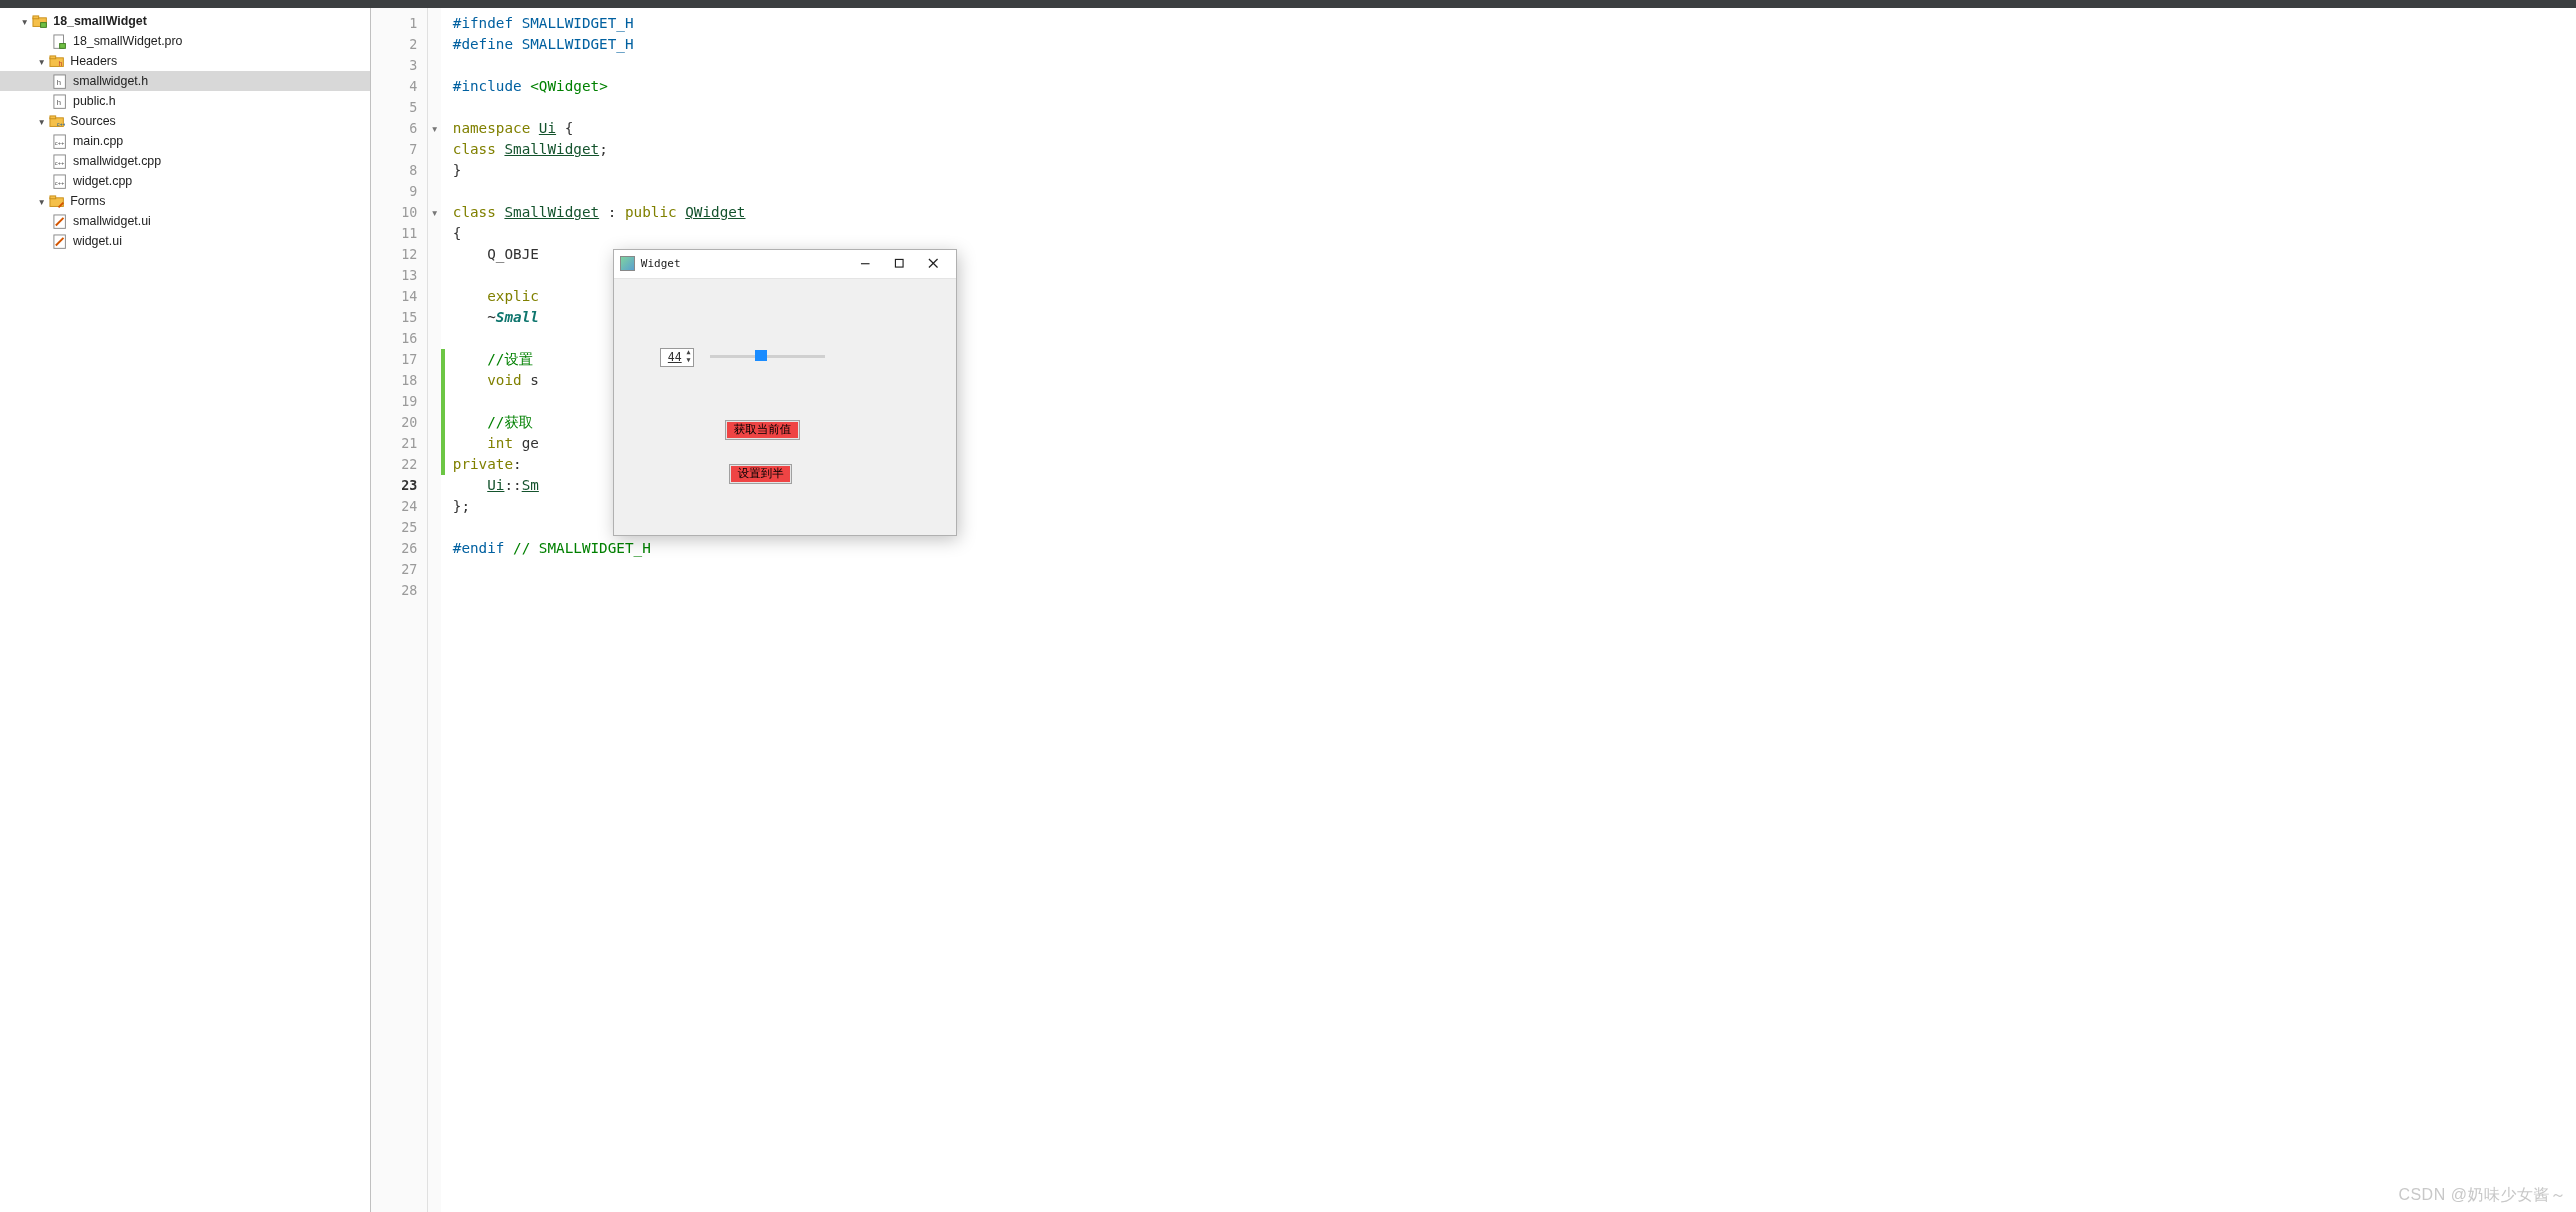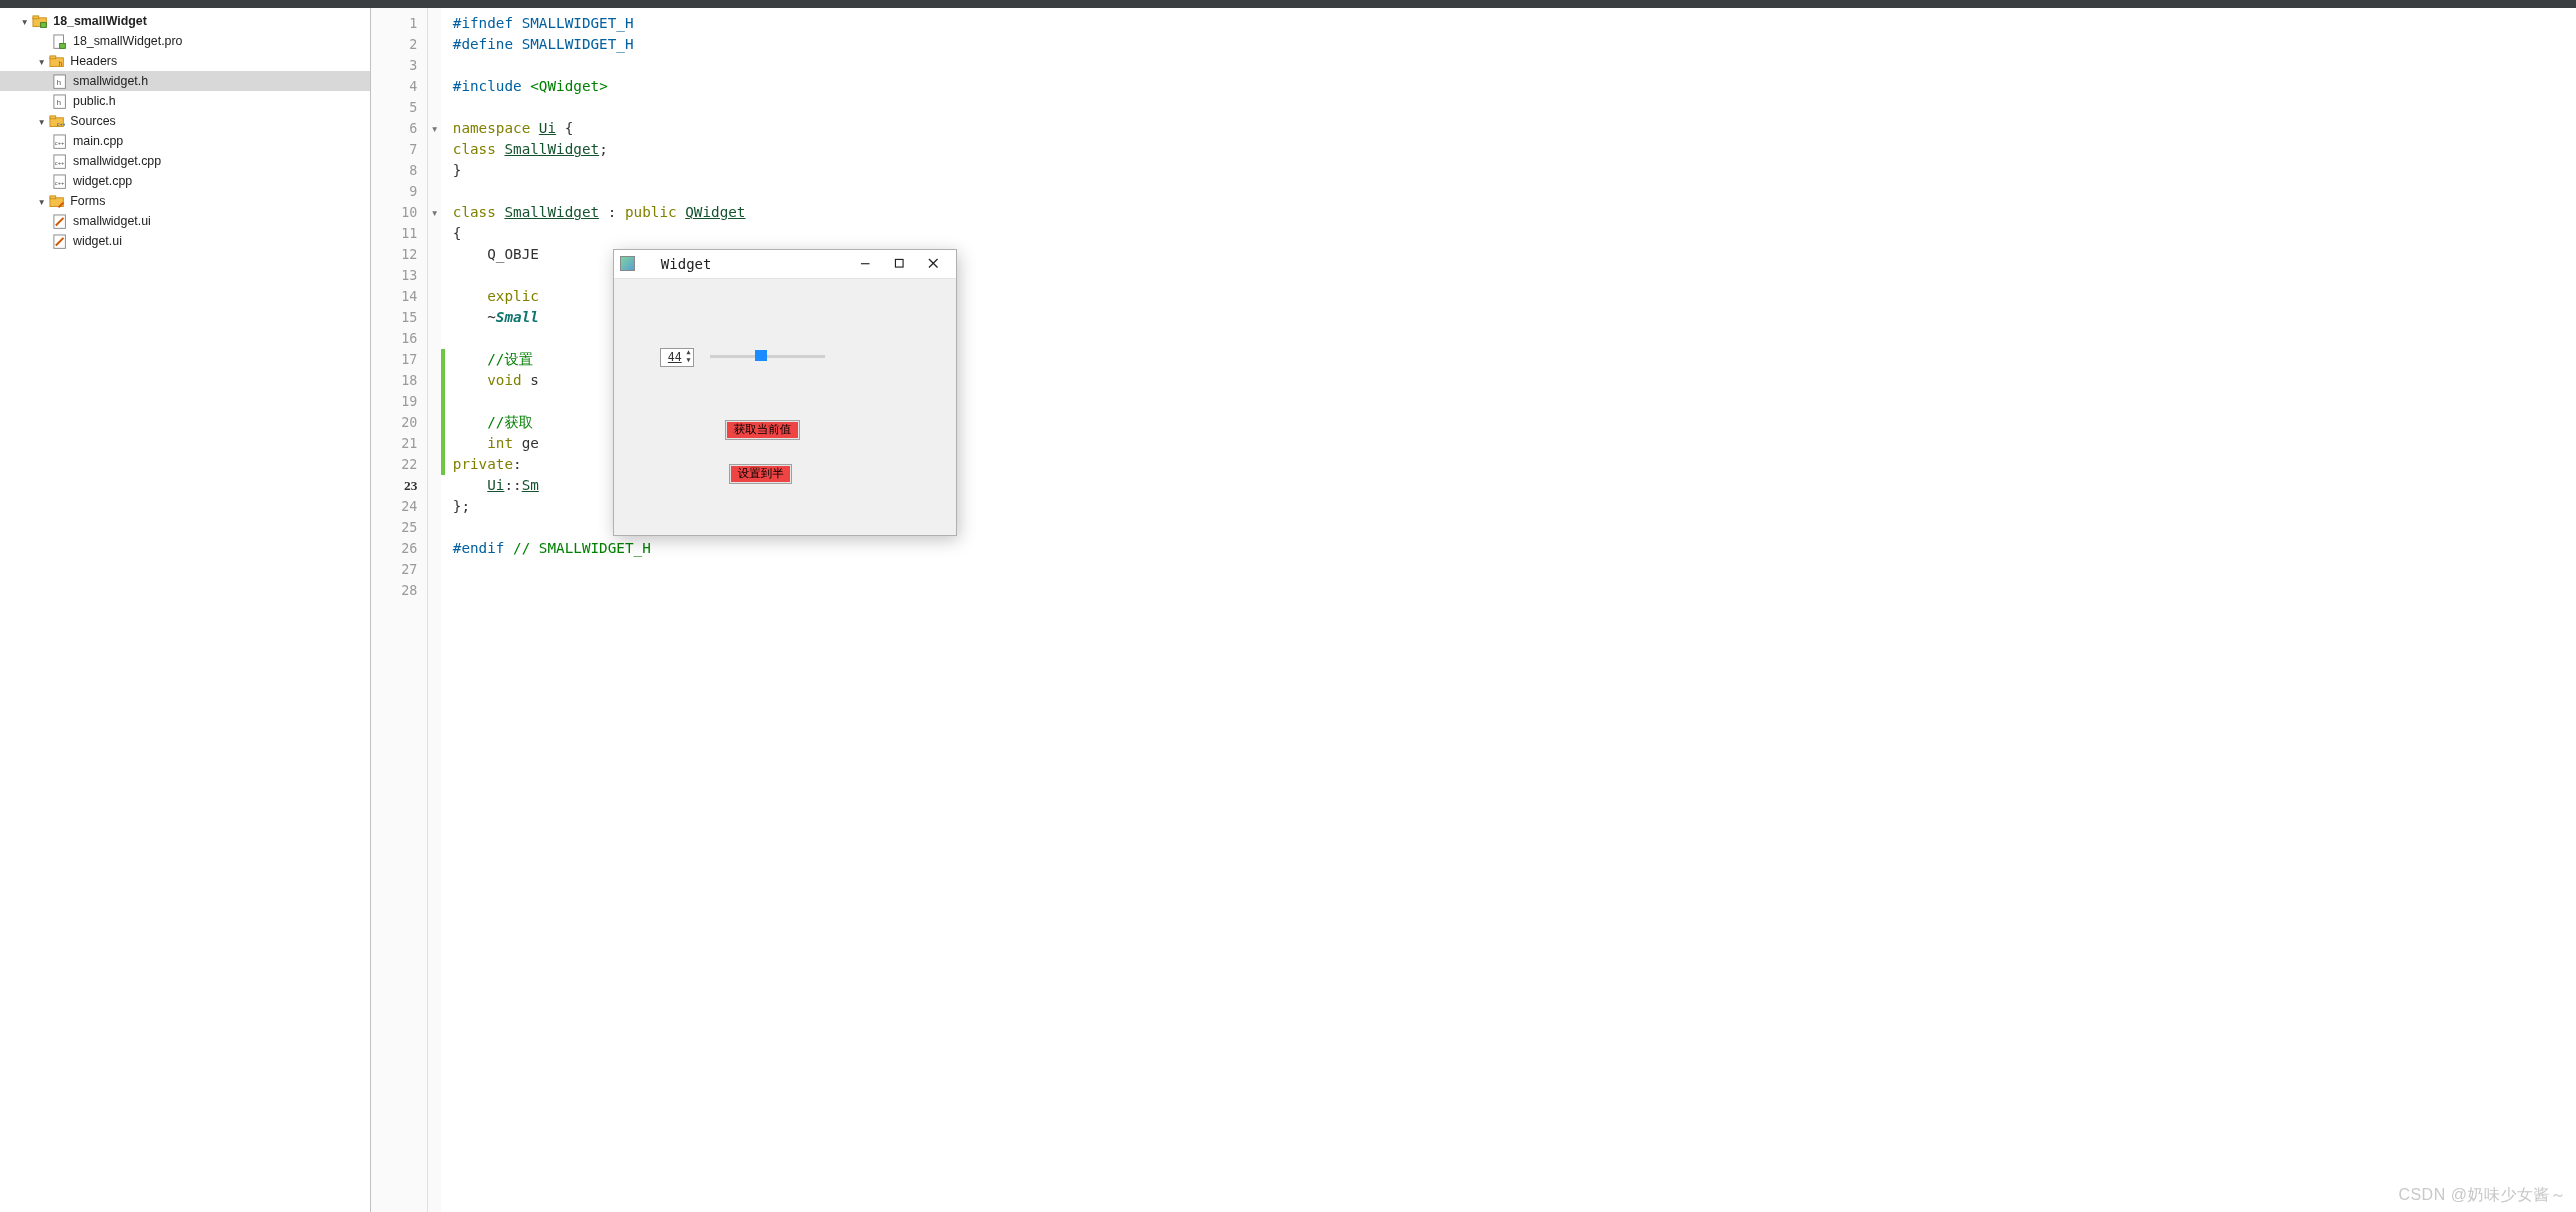--- a/index.html
+++ b/index.html
@@ -16,21 +16,21 @@
   .ticon svg { width:15.3px; height:15.3px; }
   .tlabel { font-size:12.4px; color:#222; white-space:nowrap; }
   .tlabel.bold { font-weight:600; }
   .ind1 { padding-left:17px; }
   .ind2 { padding-left:34px; }
   .ind3 { padding-left:52px; }
 
   .editor-wrap { flex:1; display:flex; background:#fff; position:relative; }
   .gutter { width:57px; background:#fafafa; border-right:1px solid #e0e0e0; text-align:right; padding-top:5.7px; }
   .gutter .ln { height:21px; line-height:21px; color:#9a9a9a; font-family:Consolas,monospace; font-size:13.4px; padding-right:9.6px; }
-  .gutter .ln.bold { color:#333; font-weight:600;font-family:Liberation Serif, serif; }
+  .gutter .ln.bold { color:#333; font-weight:600; }
   .foldcol { width:13.4px; background:#fafafa; padding-top:5.7px; }
   .foldcol .fold { height:21px; line-height:21px; font-size:9.6px; color:#777; text-align:center; }
   .marker-col { width:3.8px; padding-top:5.7px; }
   .marker-col .mk { height:21px; }
   .marker-col .mk.green { background:#6cc644; }
   .code { flex:1; padding-top:5.7px; padding-left:7.6px; font-family:Consolas,monospace; font-size:14.3px; position:relative; }
   .code .line { height:21px; line-height:21px; white-space:pre; }
   .kw   { color:#808000; }
   .pp   { color:#0060a0; }
   .str  { color:#008000; }
@@ -38,21 +38,21 @@
   .cls  { color:#14532d;text-decoration:underline; }
   .id   { color:#0f766e; font-style:italic; font-weight:600; }
   .func { color:#333; }
   .op   { color:#333; }
 
   
   .runwin { position:absolute; left:168px; top:241px; width:344px; height:287px; background:#f0f0f0;
             border:1px solid #b0b0b0; box-shadow:1.9px 3.8px 17px rgba(0,0,0,.25); }
   .runwin .titlebar { height:29px; background:#fff; display:flex; align-items:center; padding:0 5.7px; border-bottom:1px solid #e4e4e4;}
   .runwin .titlebar .ico { width:15.3px; height:15.3px; margin-right:5.7px; background:linear-gradient(135deg,#7fd3a0,#5aa0d0); border:1px solid #888;}
-  .runwin .titlebar .ttl { flex:1; font-size:14px; color:#222;margin-left:20px; }
+  .runwin .titlebar .ttl { flex:1; font-size:11px; color:#222; }
   .runwin .titlebar .wbtn { width:34px; height:27px; display:flex; align-items:center; justify-content:center; color:#222; }
   .runwin .body { position:relative; height:calc(100% - 29px); }
   .spinwrap { position:absolute; left:46px; top:69px; display:flex; }
   .spinbox { width:34px; height:19px; border:1px solid #999; background:#fff; font-size:11.5px; text-align:right; padding-right:11.5px; line-height:17px; text-decoration:underline; position:relative;}
   .spinbox .updn { position:absolute; right:0; top:0; width:9.6px; height:100%; display:flex; flex-direction:column; }
   .spinbox .updn span { flex:1; font-size:6.7px; line-height:7.6px; text-align:center; color:#444; }
   .slider { position:absolute; left:96px; top:76px; width:115px; height:3.8px; background:#d0d0d0; }
   .slider .thumb { position:absolute; top:-4.8px; width:11.5px; height:11.5px; background:#1a8cff; }
   .btn { position:absolute; border:1px solid #a0a0a0; background:#ef4444; font-size:11.5px; padding:1.9px 7.6px; box-shadow:0 0 0 1px #e4e4e4 inset; }
   .btn1 { left:111px; top:141px; }

